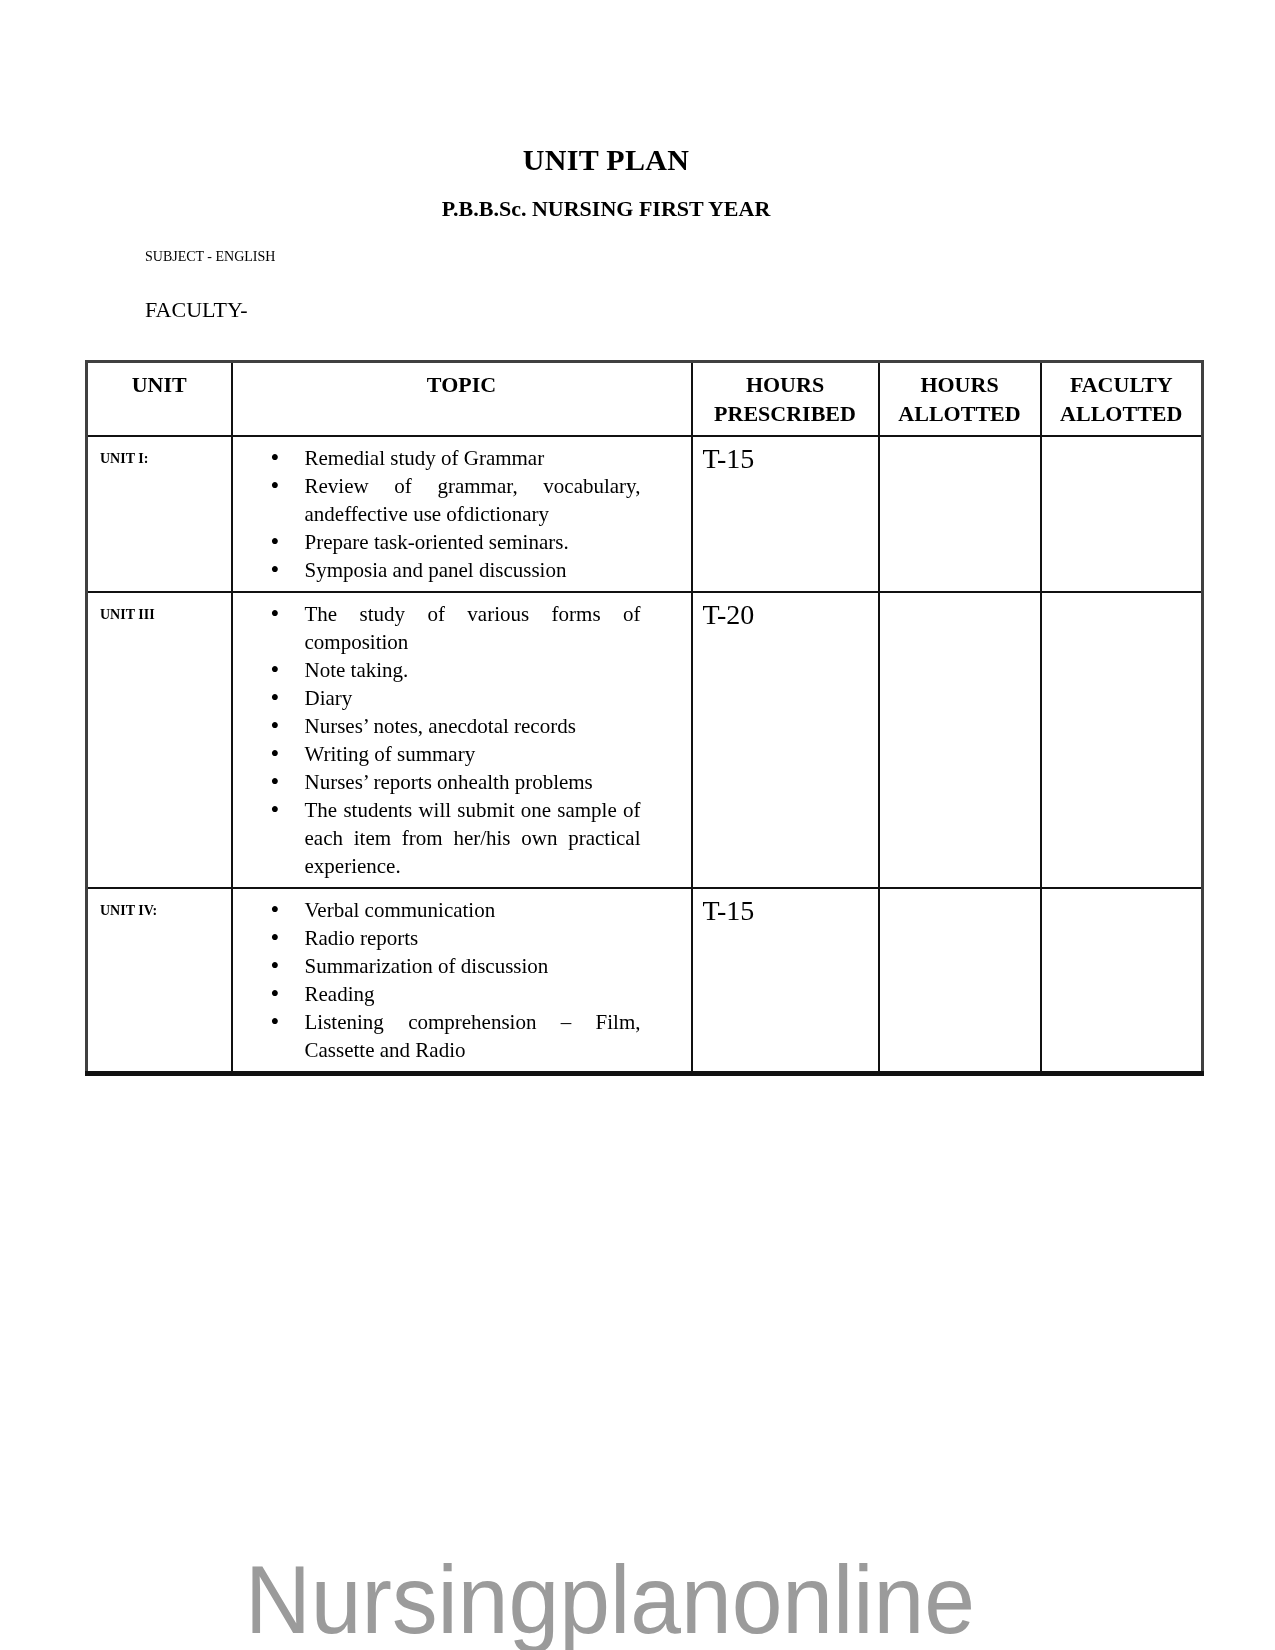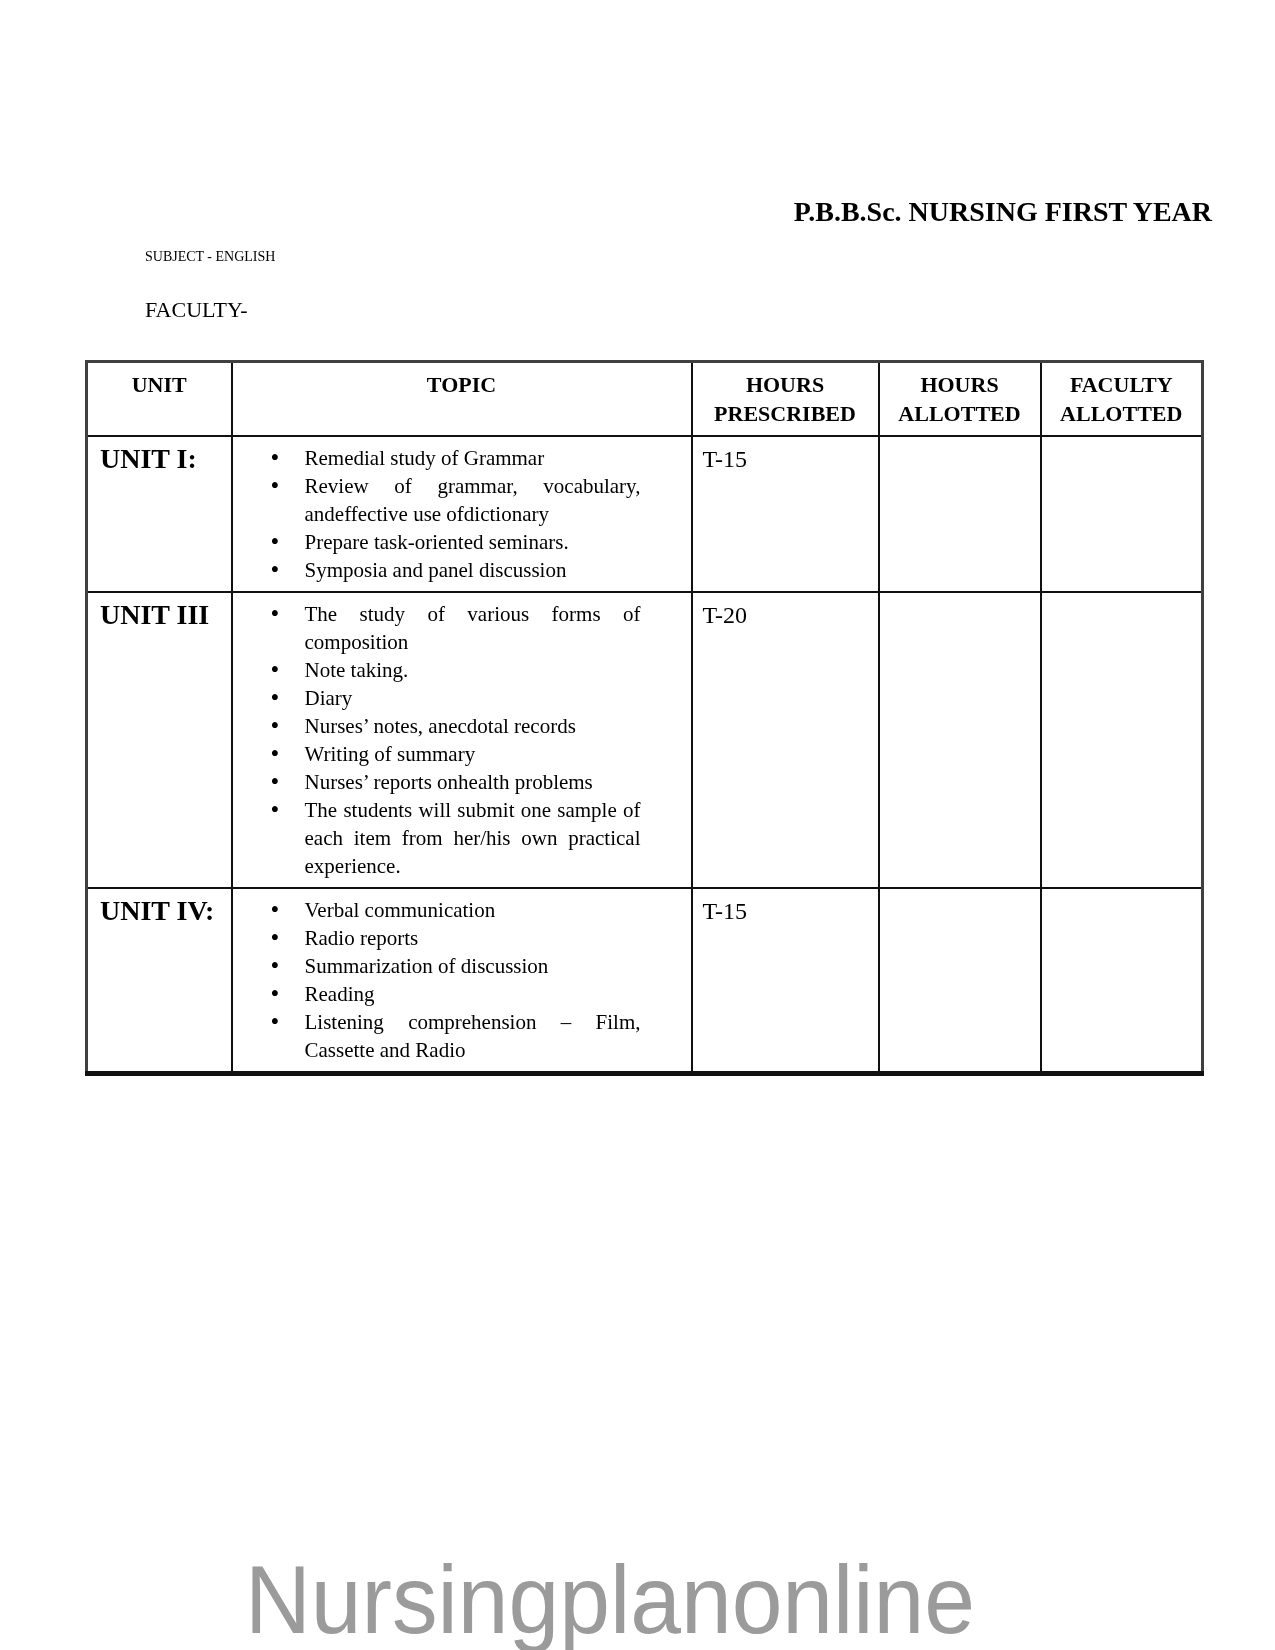--- a/index.html
+++ b/index.html
@@ -20,22 +20,22 @@
     text-align: center;
     font-size: 30px;
     font-weight: bold;
     letter-spacing: 0.3px;
   }
   .doc-subtitle {
     position: absolute;
     top: 196px;
     left: 0;
     width: 1212px;
-    text-align: right;
-    font-size: 28px;
+    text-align: center;
+    font-size: 22px;
     font-weight: bold;
   }
   .subject-line {
     position: absolute;
     top: 249px;
     left: 145px;
     font-size: 14px;
   }
   .faculty-line {
     position: absolute;
@@ -66,27 +66,27 @@
   th.col-head {
     font-size: 22px;
     font-weight: bold;
     text-align: center;
     padding: 7px 6px;
     height: 70px;
     line-height: 29px;
   }
   td.cell-unit {
     font-weight: bold;
-    font-size: 28px;
+    font-size: 14px;
     padding: 8px 16px 8px 12px;
     line-height: 28px;
   }
   td.cell-topic { padding: 7px 0 7px 0; }
   td.cell-hours {
-    font-size: 24px;
+    font-size: 28px;
     padding: 8px 4px 4px 10px;
     line-height: 28px;
   }
   ul.topic-list {
     margin: 0;
     padding: 0;
     list-style: none;
   }
   ul.topic-list li {
     position: relative;
@@ -114,20 +114,21 @@
     line-height: 1.0;
     color: #9b9b9b;
     white-space: nowrap;
   }
 </style>
 </head>
 <body>
 
 <div class="page">
 
+  <div class="doc-title">UNIT PLAN</div>
   <div class="doc-subtitle">P.B.B.Sc. NURSING FIRST YEAR</div>
   <div class="subject-line">SUBJECT - ENGLISH</div>
   <div class="faculty-line">FACULTY-</div>
 
   <table class="unit-table">
     <colgroup>
       <col style="width:145px">
       <col style="width:460px">
       <col style="width:187px">
       <col style="width:162px">

